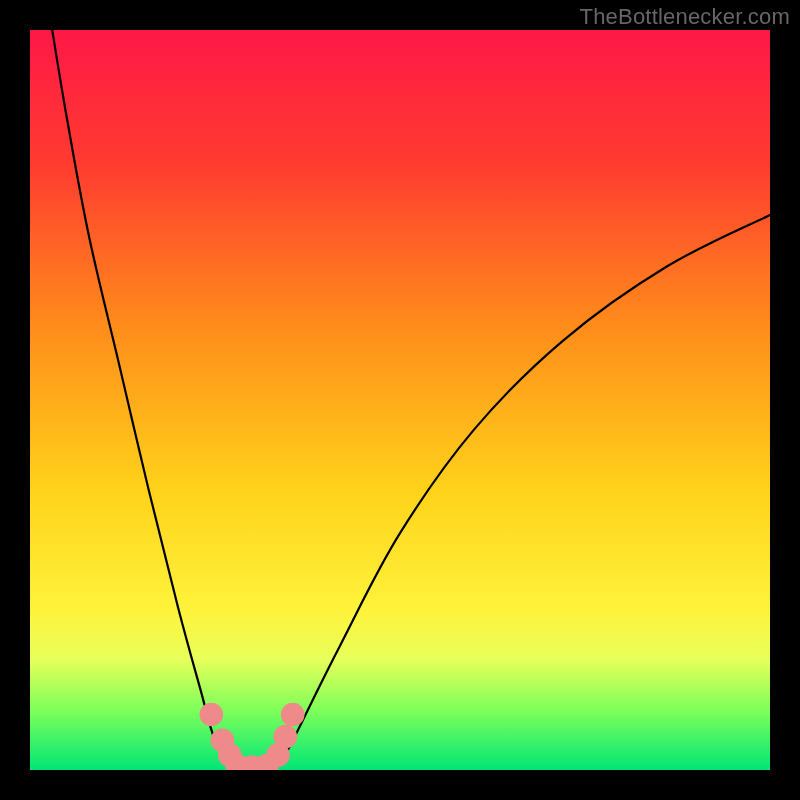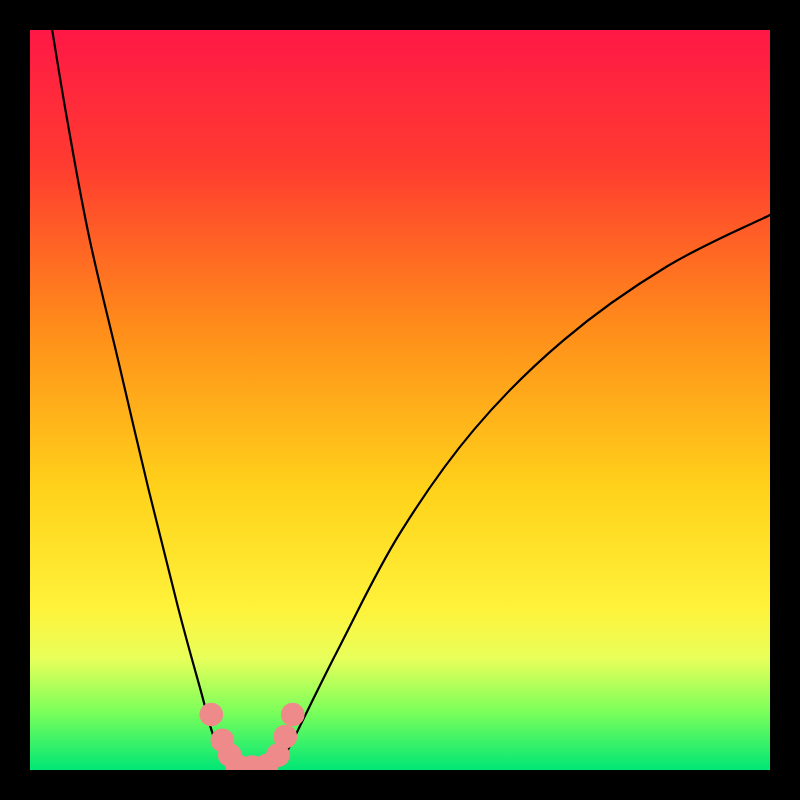--- a/index.html
+++ b/index.html
@@ -34,20 +34,21 @@
     font-weight: 500;
     letter-spacing: 0.2px;
   }
   svg { display: block; }
 </style>
 </head>
 <body>
 
 <div class="frame">
 
+  <div class="attribution">TheBottlenecker.com</div>
 
   <div class="plot-area">
     <svg id="chart-svg" width="740" height="740" viewBox="0 0 740 740">
       <defs>
         <linearGradient id="bg-grad" x1="0" y1="0" x2="0" y2="1">
             <stop offset="0%" stop-color="#ff1846"></stop>
             <stop offset="18%" stop-color="#ff3b30"></stop>
             <stop offset="40%" stop-color="#ff8c1a"></stop>
             <stop offset="62%" stop-color="#ffd21a"></stop>
             <stop offset="78%" stop-color="#fff23a"></stop>

